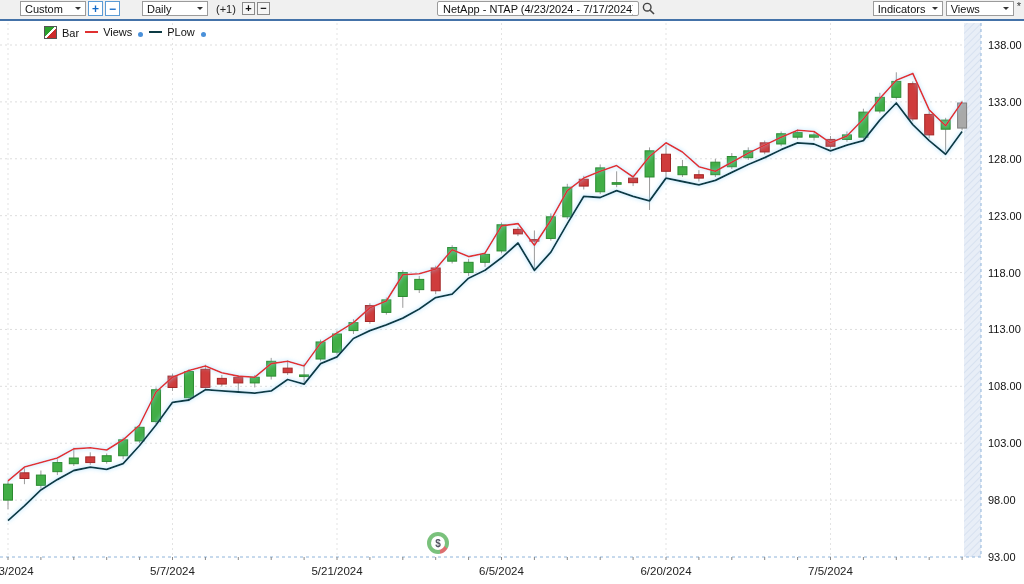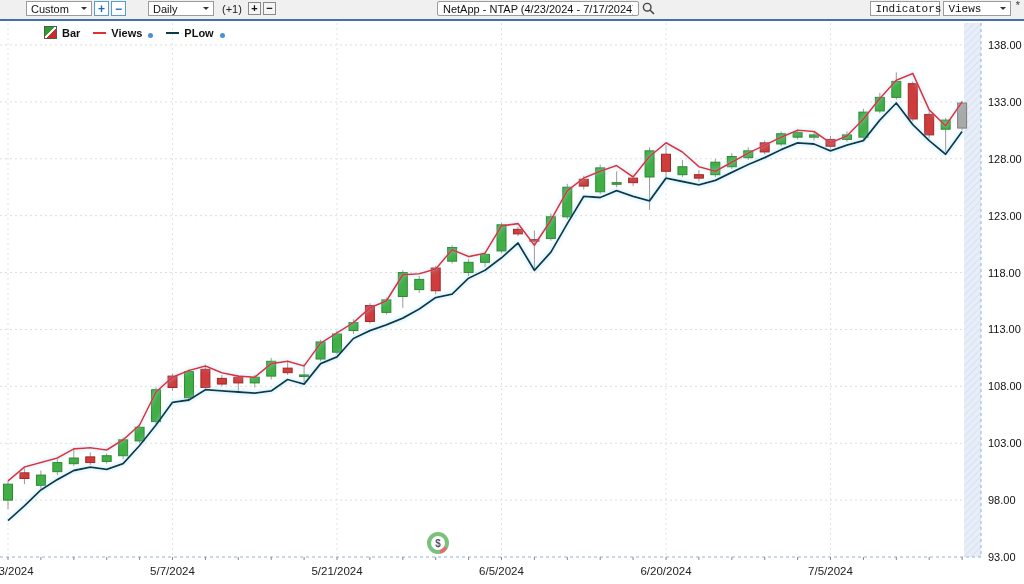--- a/index.html
+++ b/index.html
@@ -1,33 +1,33 @@
 <!DOCTYPE html>
 <html><head>
 <meta charset="utf-8">
 <style>
   html,body{margin:0;padding:0;background:#fff;}
   body{width:1024px;height:584px;overflow:hidden;font-family:"Liberation Sans",sans-serif;-webkit-font-smoothing:antialiased;}
   
   .toolbar{position:relative;height:19px;background:#f0f0f0;border-bottom:2px solid #4472a8;}
-  .tb-left{position:absolute;left:14px;top:1px;display:flex;align-items:center;gap:2px;padding-left:12px;}
+  .tb-left{position:absolute;left:8px;top:1px;display:flex;align-items:center;gap:2px;padding-left:12px;}
   .tb-center{position:absolute;left:437px;top:1px;display:flex;align-items:center;gap:3px;}
-  .tb-right{position:absolute;right:3px;top:1px;display:flex;align-items:flex-end;gap:3px;font-family:Liberation Mono, monospace;}
+  .tb-right{position:absolute;right:3px;top:1px;display:flex;align-items:flex-end;gap:3px;}
   .dd{display:inline-flex;align-items:center;justify-content:space-between;background:#fff;border:1px solid #9b9b9b;height:15px;padding:0 4px;font-size:11px;color:#111;cursor:default;box-sizing:border-box;}
   .dd .arr{width:0;height:0;border:3.5px solid transparent;border-top-color:#333;margin-left:5px;margin-top:3px;}
   .dd.w-custom{width:66px}.dd.w-daily{width:66px}.dd.w-ind{width:70px}.dd.w-views{width:68px}
   .sq{width:15px;height:15px;box-sizing:border-box;display:inline-flex;align-items:center;justify-content:center;background:#fff;border:1px solid #5b9bd5;color:#1269c7;font-weight:bold;font-size:12px;line-height:1;padding:0;font-family:"Liberation Sans",sans-serif;}
   .sq.sm{width:13px;height:13px;border-color:#8a8a8a;color:#111;font-size:11px;background:#f5f5f5;}
   .plus1{font-size:11px;color:#222;margin:0 4px 0 6px;}
   .sym-input{width:202px;height:15px;box-sizing:border-box;border:1px solid #9b9b9b;border-radius:2px;font-size:11px;padding:0 5px;color:#111;font-family:"Liberation Sans",sans-serif;}
   .star{font-size:11px;color:#333;align-self:flex-start;line-height:8px;margin-top:1px;}
   
   .chart-wrap{position:relative;width:1024px;height:563px;background:#fff;}
   #plot{position:absolute;left:0;top:0;}
-  .legend{position:absolute;left:44px;top:5px;display:flex;align-items:center;gap:13px;font-size:11px;color:#111;font-weight:bold;}
+  .legend{position:absolute;left:44px;top:5px;display:flex;align-items:flex-start;gap:6px;font-size:11px;color:#111;}
   .legend .item{display:flex;align-items:center;gap:5px;cursor:default;}
   .bar-swatch{width:11px;height:11px;border:1px solid #555;background:linear-gradient(135deg,#2ba12b 44%,#ffffff 44%,#ffffff 56%,#cc2b2b 56%);}
   .line-swatch{width:13px;height:0;border-top:2px solid #000;}
   .dot{width:5px;height:5px;border-radius:50%;background:#4a90d9;margin-left:1px;margin-top:5px;}
   .watermark{position:absolute;left:427px;top:511px;width:22px;height:22px;border-radius:50%;
      background:conic-gradient(#6cbb6e 0 118deg,#d96060 118deg 168deg,#6cbb6e 168deg 360deg);
      display:flex;align-items:center;justify-content:center;opacity:.9;}
   .watermark .inner{width:14px;height:14px;border-radius:50%;background:#fff;display:flex;align-items:center;justify-content:center;font-size:10px;font-weight:bold;color:#445;}
 </style>
 </head>

